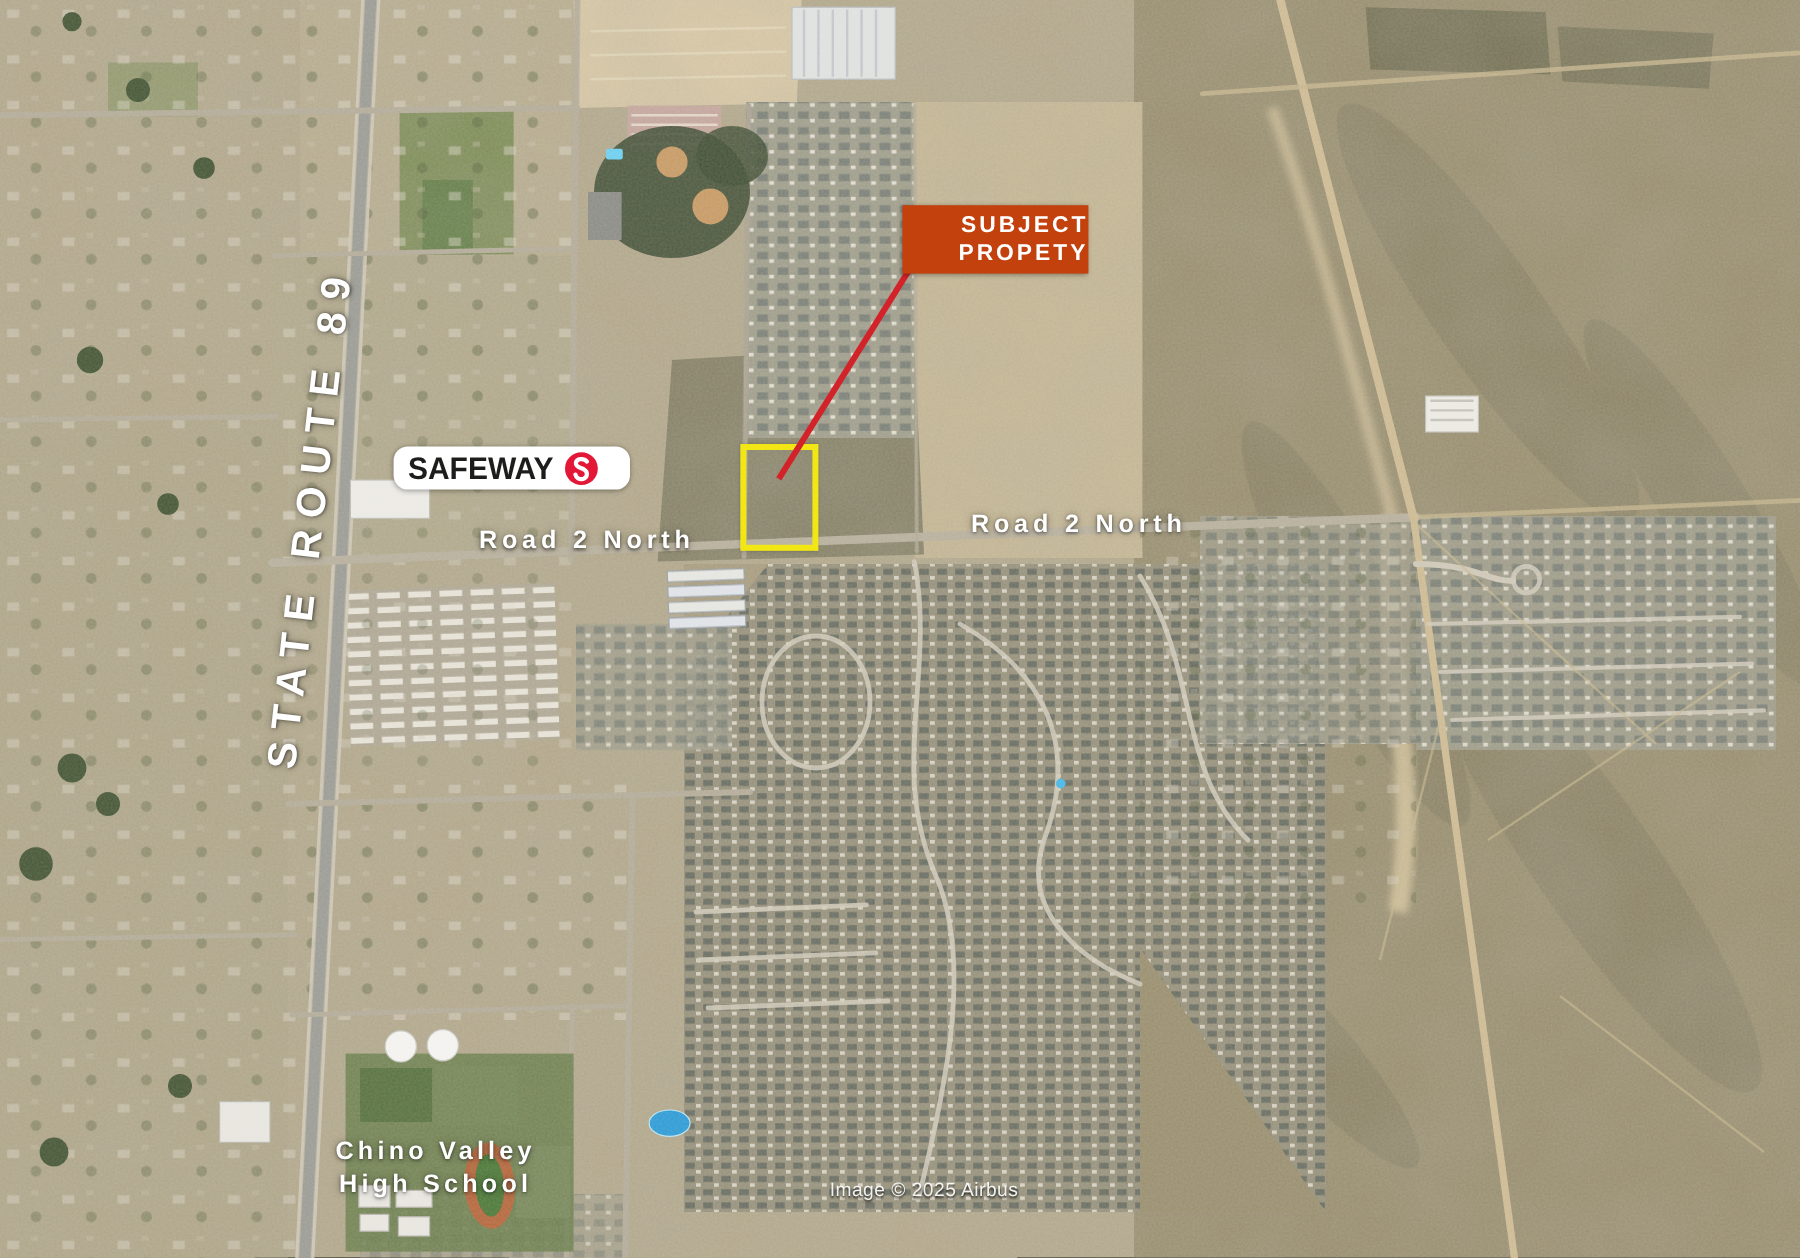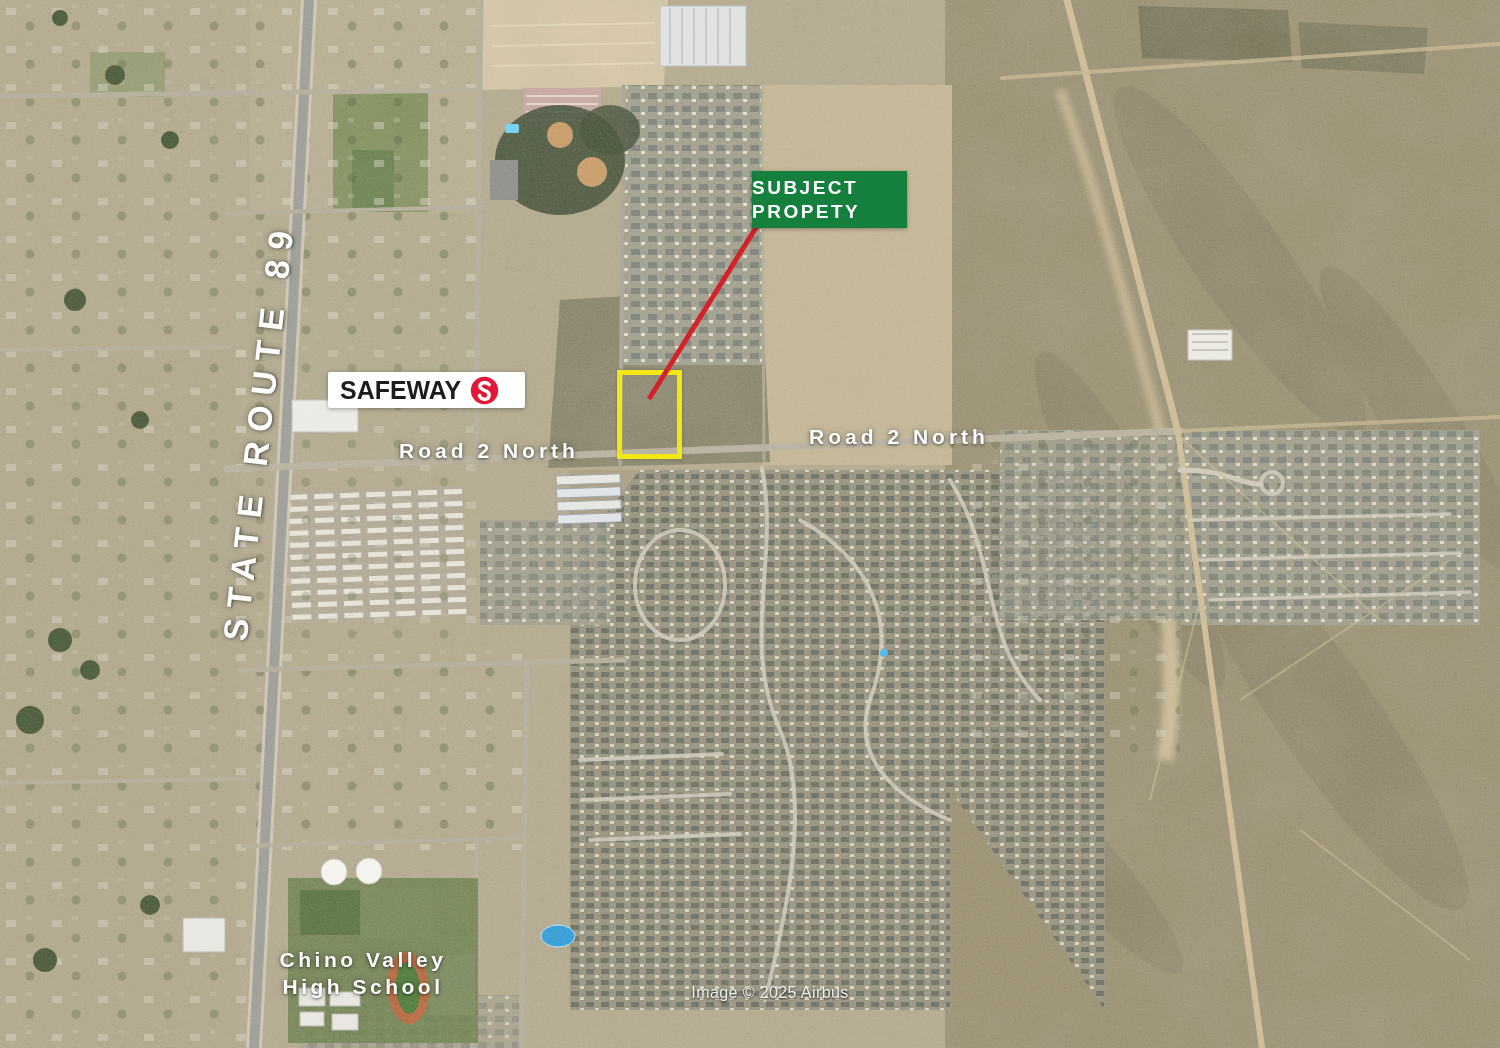--- a/index.html
+++ b/index.html
@@ -20,34 +20,34 @@
   }
   .roadlbl{font-size:21px;letter-spacing:4px;z-index:4;transform:translate(-50%,-50%);}
   .roadlbl.west{left:489px;top:451px;}
   .roadlbl.east{left:899px;top:437px;}
   .schoollbl{
     left:363px;top:973px;transform:translate(-50%,-50%);text-align:center;
     font-size:21px;letter-spacing:3.5px;line-height:27px;z-index:4;
   }
   .callout{
     position:absolute;left:752px;top:171px;width:155px;height:57px;z-index:5;
-    background:#15803d;color:#fff;display:flex;flex-direction:column;
-    align-items:flex-start;justify-content:center;
+    background:#c2410c;color:#fff;display:flex;flex-direction:column;
+    align-items:flex-end;justify-content:center;
     font-size:19px;font-weight:800;letter-spacing:2.5px;line-height:24px;
     box-shadow:0 1px 4px rgba(0,0,0,.35);
   }
   .leader{position:absolute;left:0;top:0;z-index:3;pointer-events:none;}
   .parcel{
     position:absolute;left:617px;top:370px;width:65px;height:89px;z-index:2;
     border:5px solid #F2E714;box-sizing:border-box;
     box-shadow:0 0 3px rgba(0,0,0,.25);
   }
   .safeway{
     position:absolute;left:328px;top:372px;width:197px;height:36px;z-index:4;
-    background:#fff;border-radius:2px;display:flex;align-items:center;
+    background:#fff;border-radius:12px;display:flex;align-items:center;
     padding:0 0 0 12px;box-sizing:border-box;box-shadow:0 1px 4px rgba(0,0,0,.35);
   }
   .safeway .wordmark{
     color:#1d1d1b;font-size:26px;font-weight:800;letter-spacing:0px;
     transform:scaleX(.96);transform-origin:left center;line-height:1;
   }
   .safeway svg{margin-left:4px;flex:0 0 auto;}
   .watermark{
     position:absolute;left:6px;top:976px;z-index:6;
     font-size:38px;font-weight:400;letter-spacing:1px;

